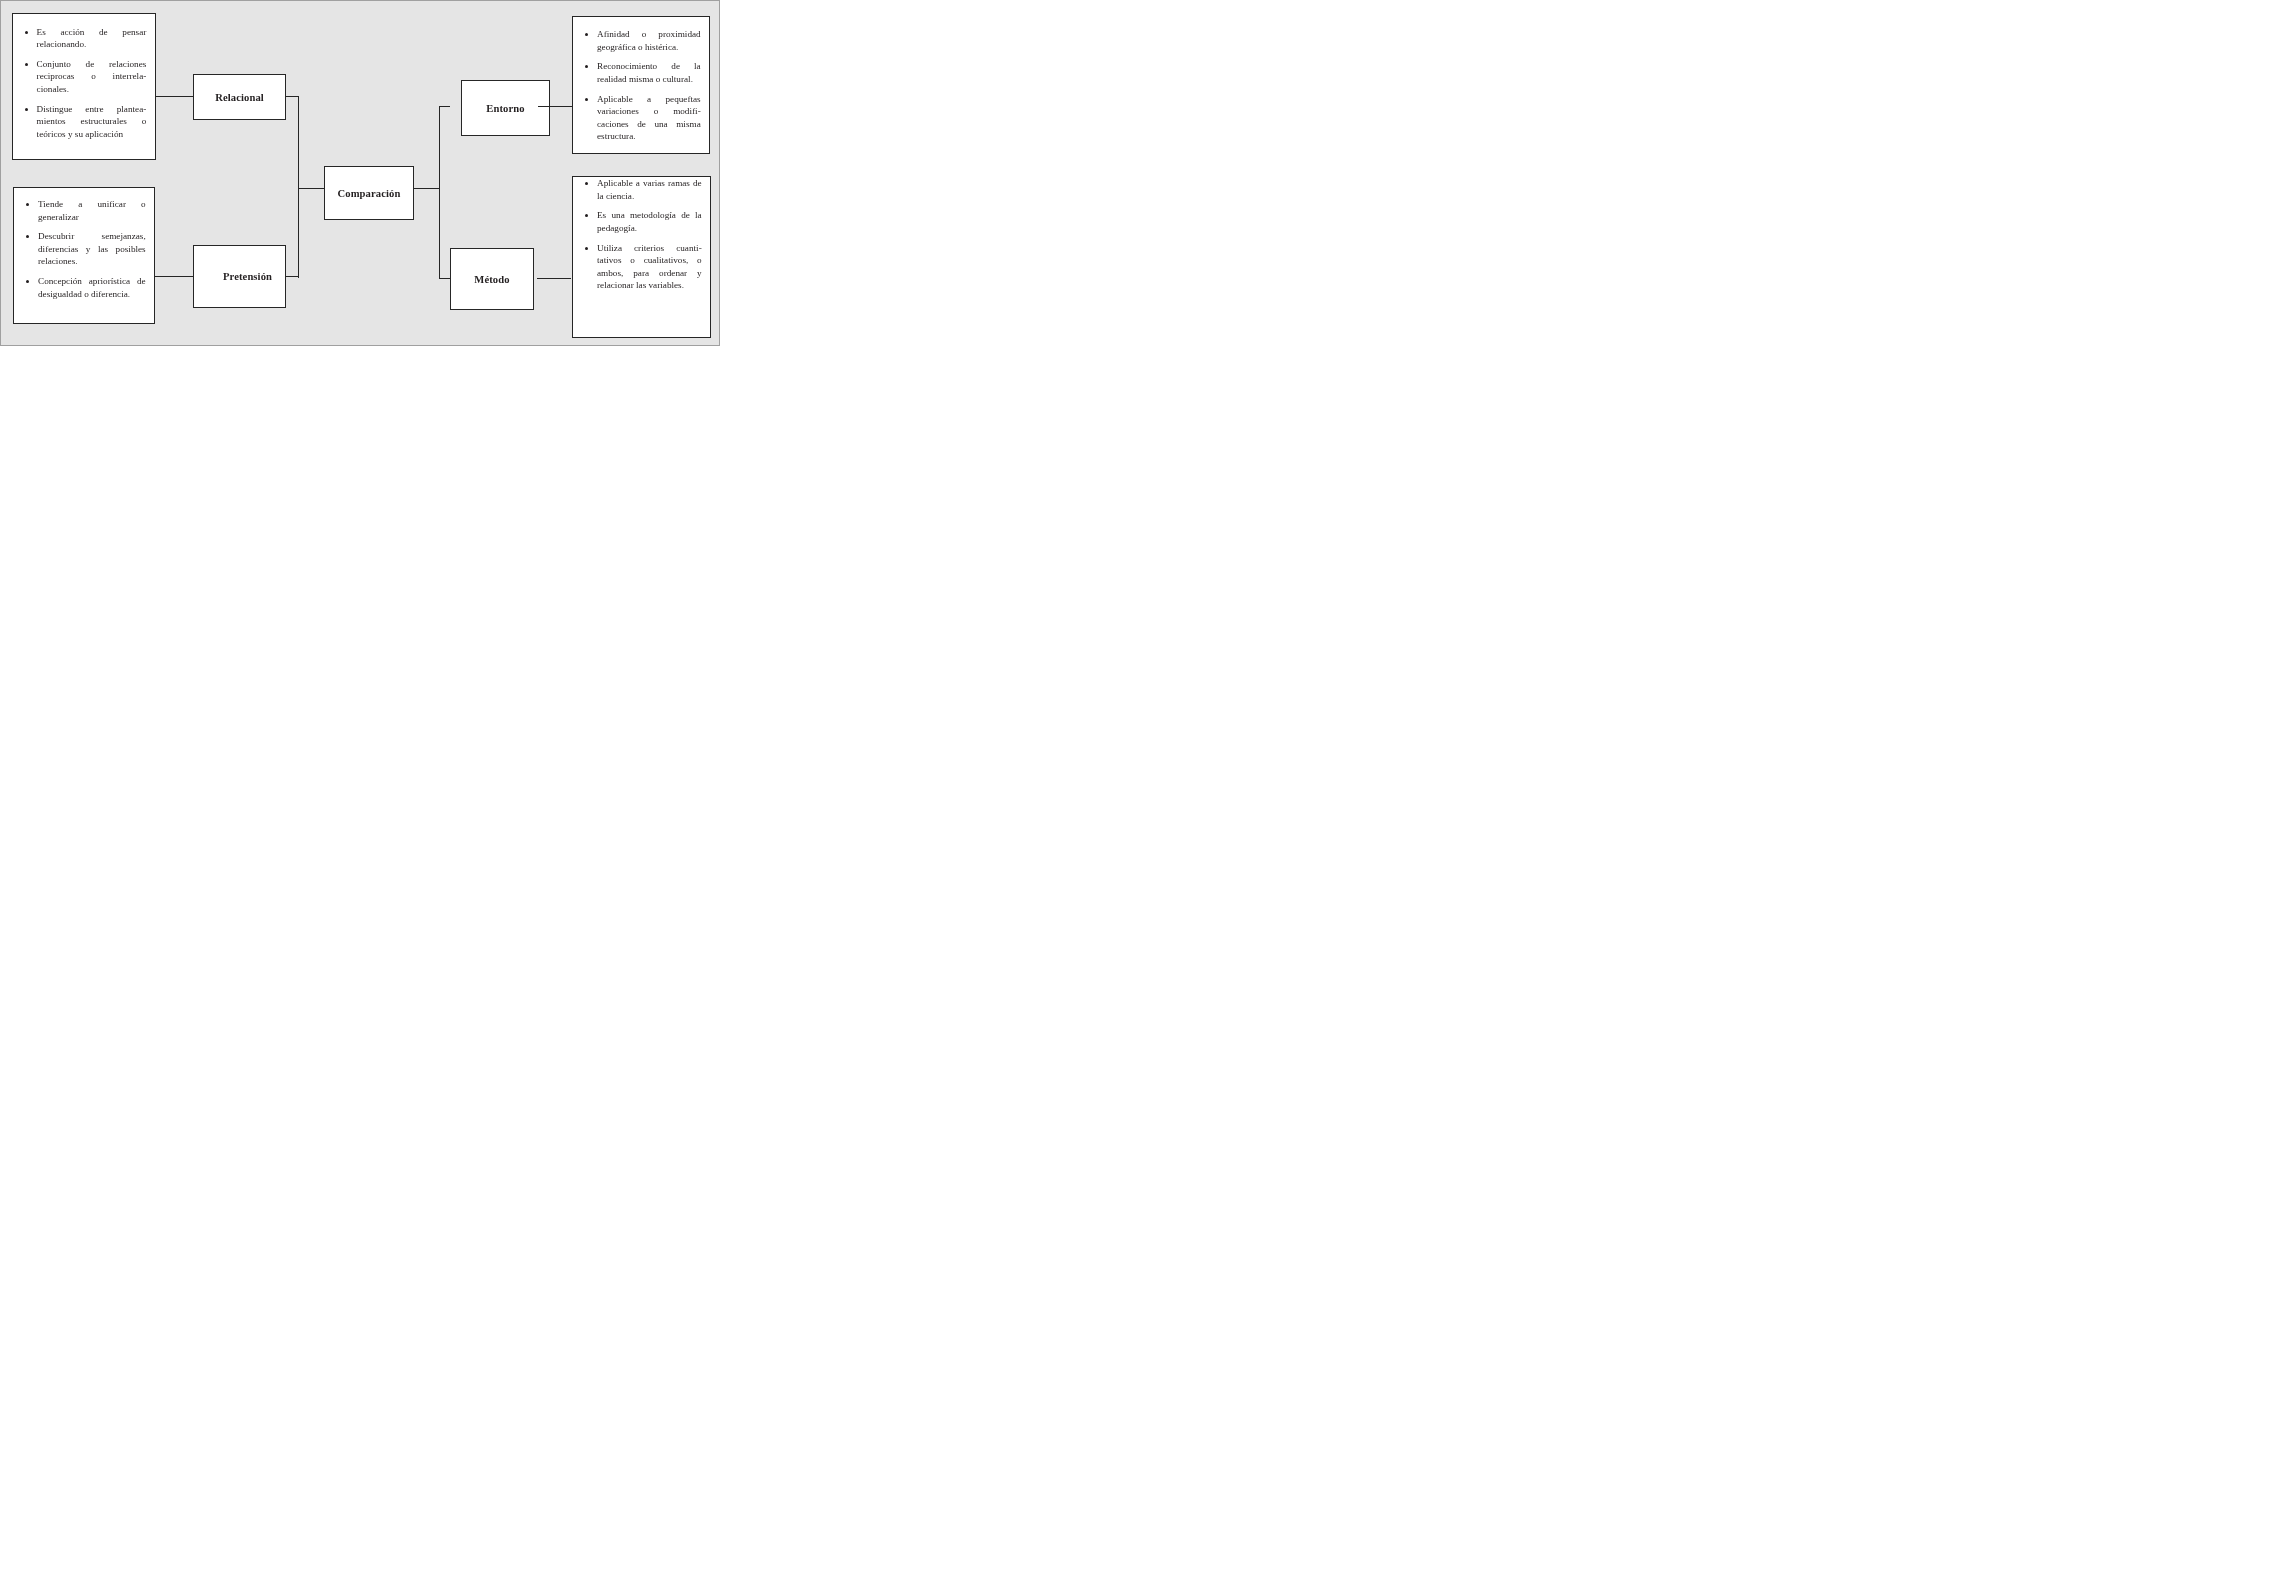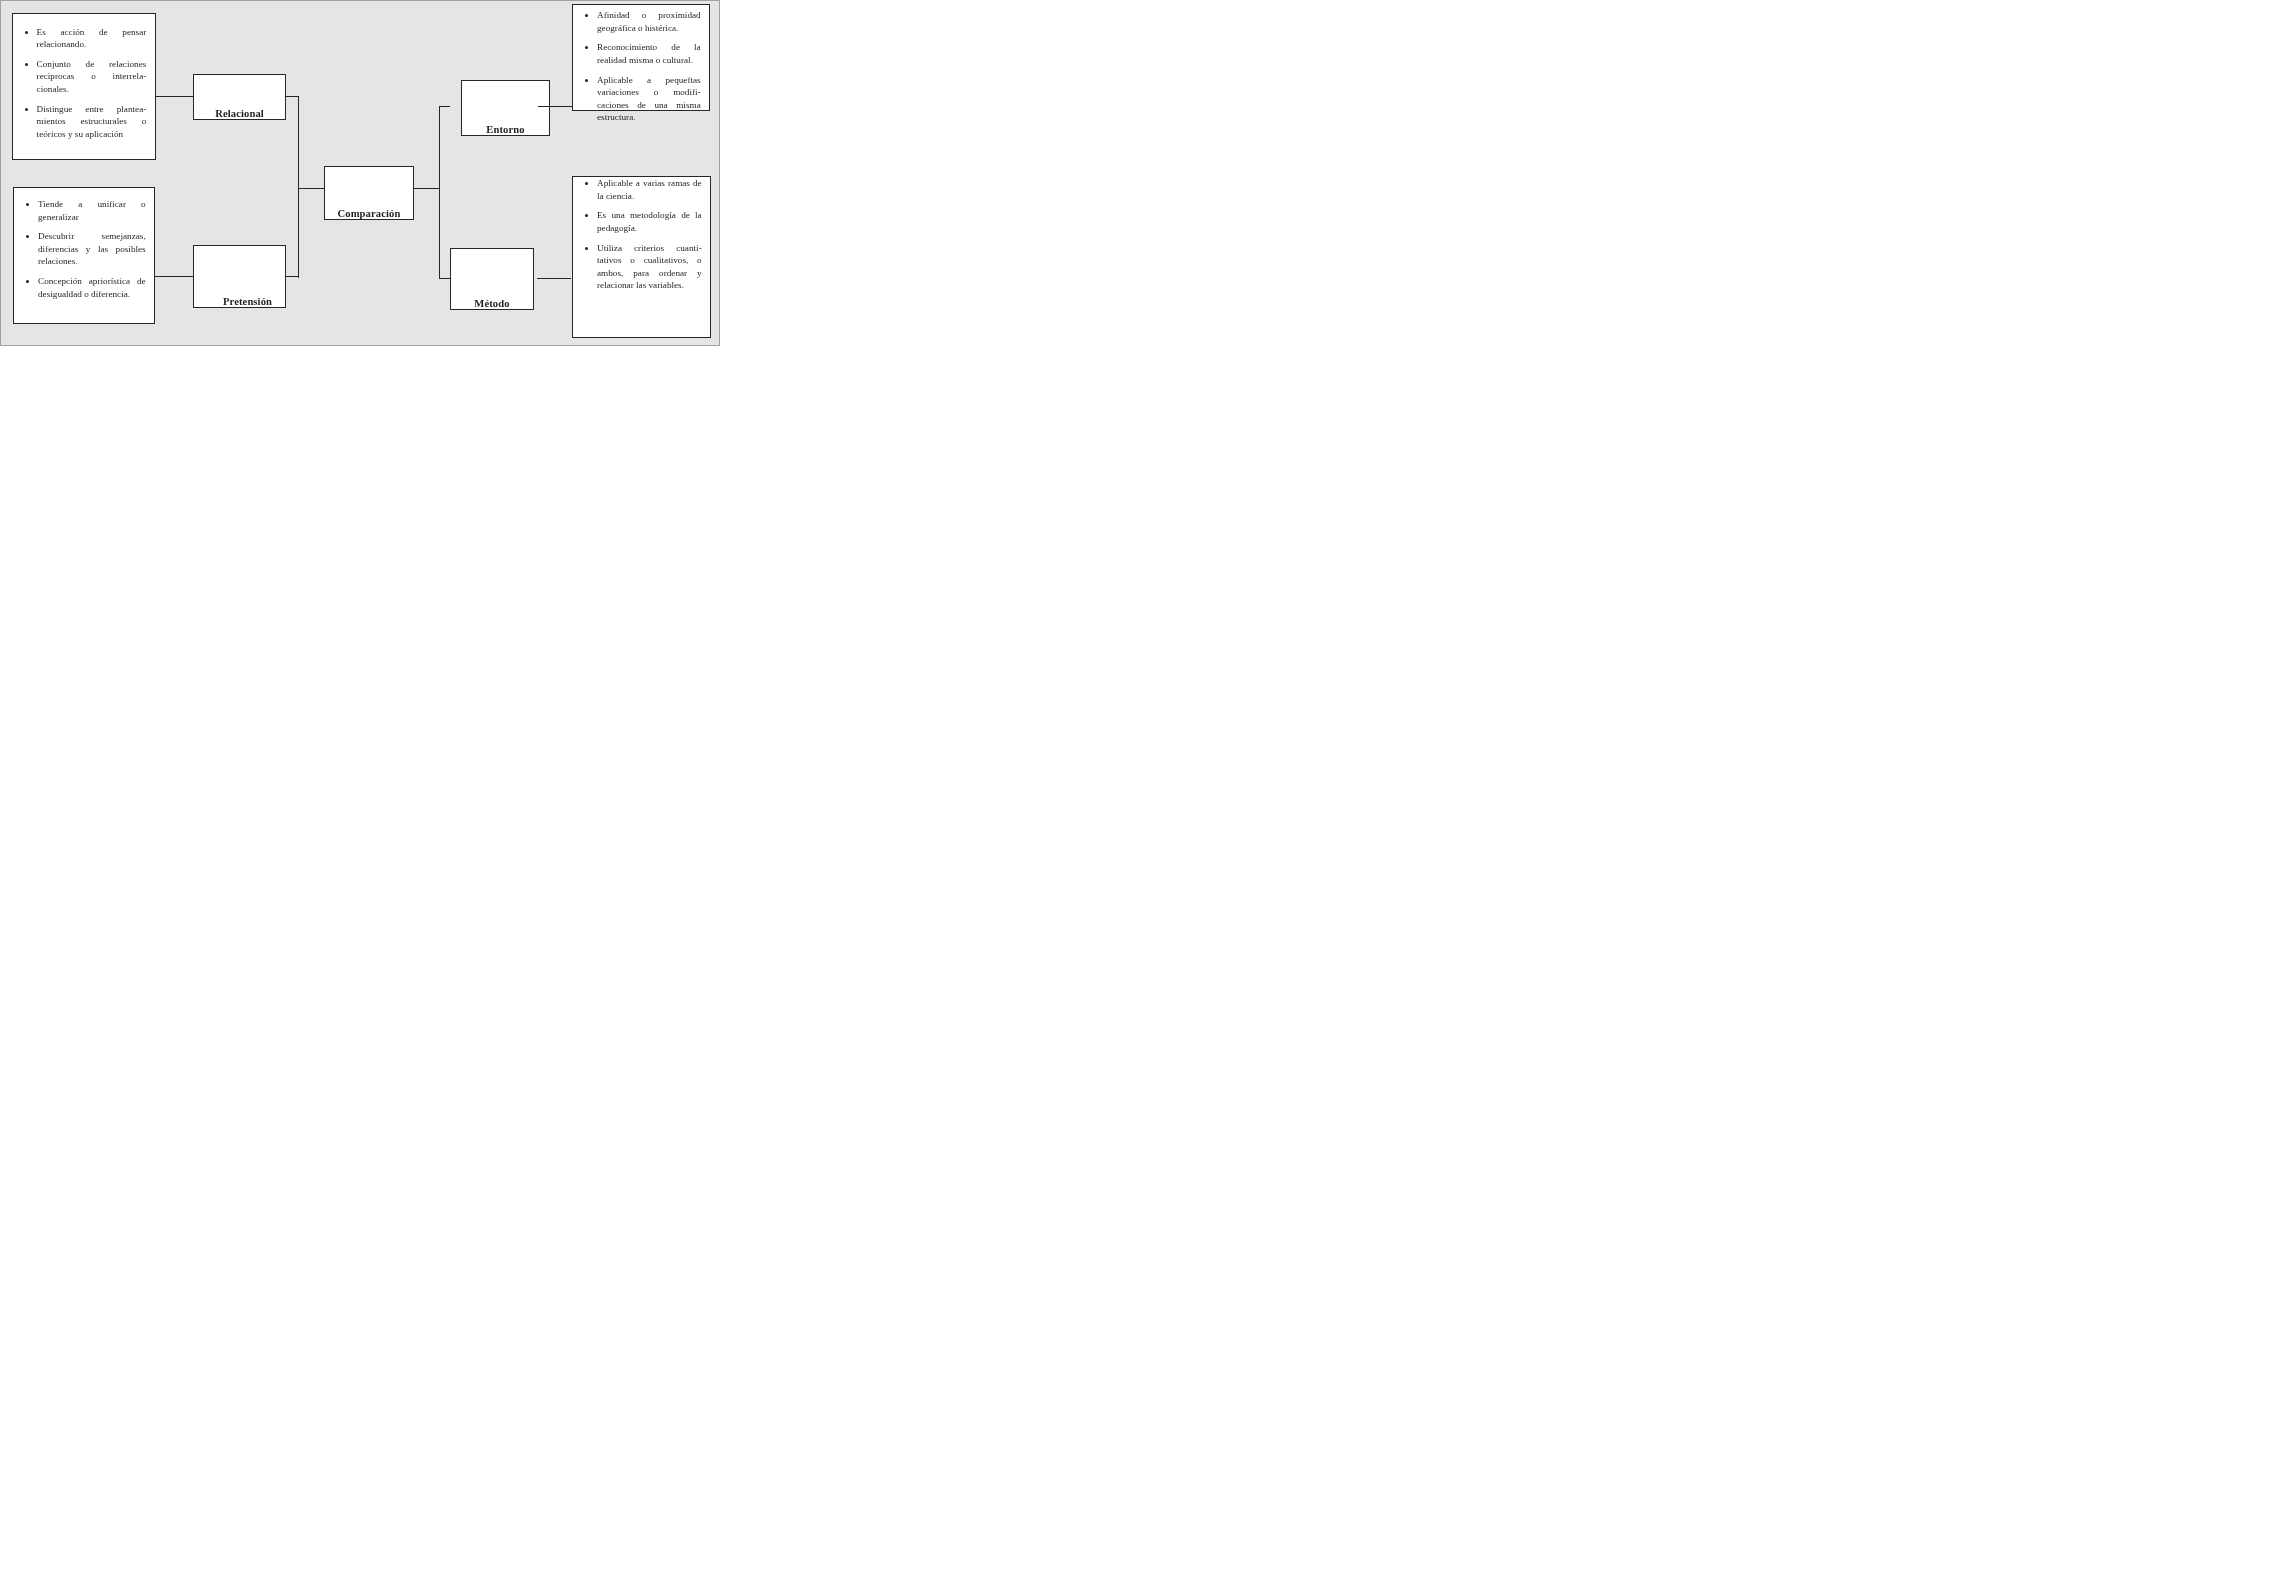--- a/index.html
+++ b/index.html
@@ -39,21 +39,21 @@
   .bullet-box li::marker {
     color: #231f20;
     font-size: 0.95em;
   }
   .node-box {
     position: absolute;
     box-sizing: border-box;
     border: 1.8px solid #262626;
     background: #ffffff;
     display: flex;
-    align-items: flex-end;
+    align-items: center;
     justify-content: center;
     font-weight: bold;
     font-size: 10.6px;
     letter-spacing: 0.1px;
   }
   .line {
     position: absolute;
     background: #262626;
   }
 </style>
@@ -71,21 +71,21 @@
   </div>
 
   <div class="bullet-box" style="left:12px; top:186px; width:142px; height:137px; padding-top:10px;">
     <ul>
       <li>Tiende a unificar o generalizar</li>
       <li>Descubrir semejanzas, diferencias y las posibles relaciones.</li>
       <li>Concepción apriorís­tica de desigualdad o diferencia.</li>
     </ul>
   </div>
 
-  <div class="bullet-box" style="left:571px; top:3px; width:138px; height:107px; padding-top:4px;">
+  <div class="bullet-box" style="left:571px; top:15px; width:138px; height:138px; padding-top:11px;">
     <ul>
       <li>Afinidad o proximidad geográfica o histérica.</li>
       <li>Reconocimiento de la realidad misma o cultural.</li>
       <li>Aplicable a pequeftas variaciones o modifi­caciones de una misma estructura.</li>
     </ul>
   </div>
 
   <div class="bullet-box" style="left:571px; top:175px; width:139px; height:162px; ">
     <ul>
       <li>Aplicable a varias ramas de la ciencia.</li>

